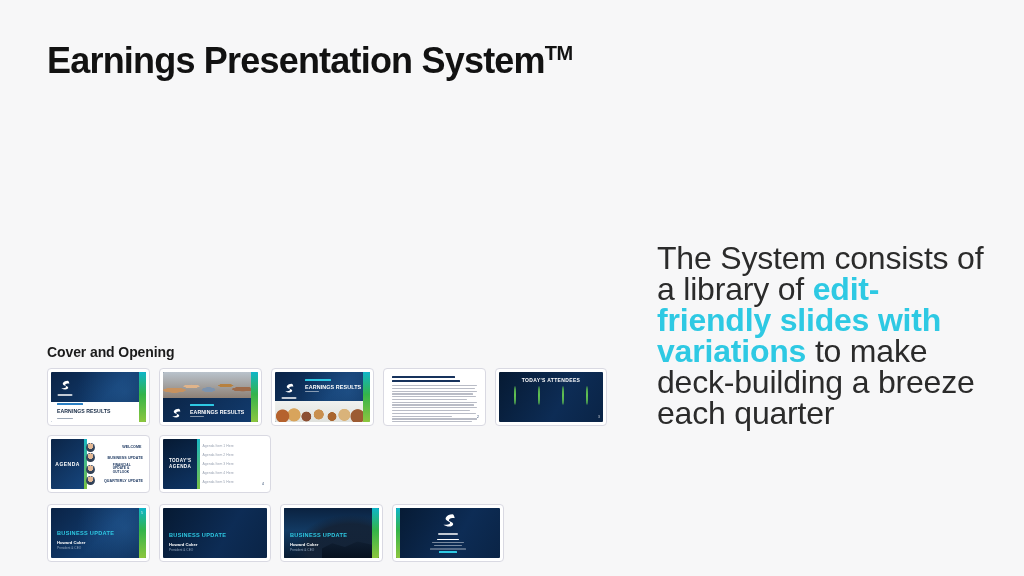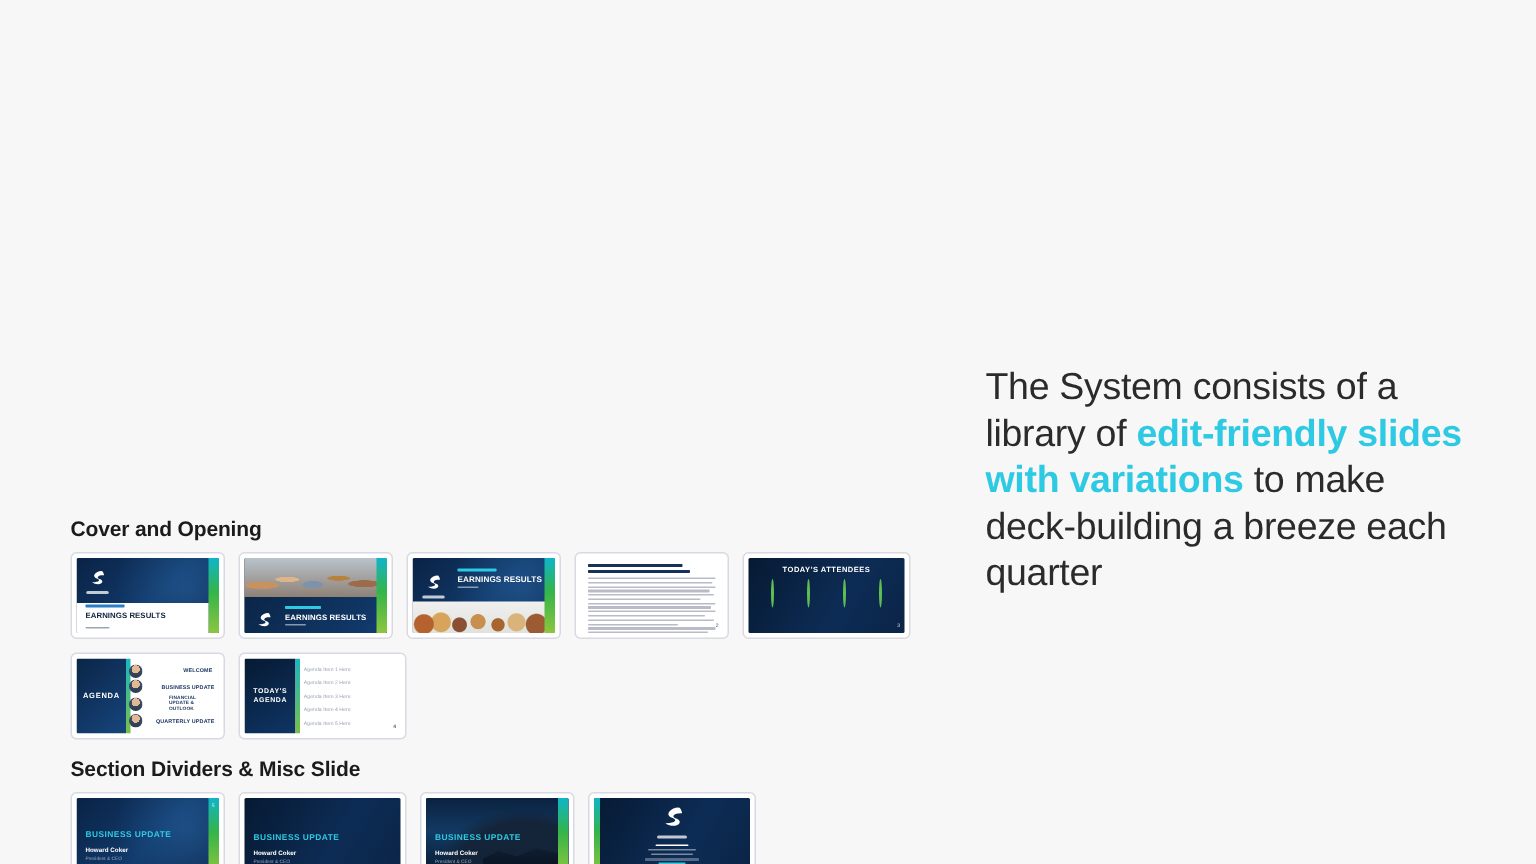--- a/index.html
+++ b/index.html
@@ -44,21 +44,21 @@
     font-weight: 800;
     letter-spacing: -0.5px;
   }
 
   
   .bodycopy {
     position: absolute;
     left: 657px;
     top: 243px;
     width: 330px;
-    font-size: 25px;
+    font-size: 32px;
     line-height: 31px;
     color: #2b2b2b;
     letter-spacing: -0.2px;
   }
   .bodycopy b {
     color: #2ec9e3;
     font-weight: 800;
   }
 
   
@@ -294,20 +294,21 @@
     position: absolute; inset: 0;
     display: flex; flex-direction: column; align-items: center; justify-content: center; gap: 3px;
   }
   .close-lines { width: 46px; }
   .close-lines .bar { height: 1.4px; border-radius: .5px; margin: 0 auto 1.6px; }
 </style>
 </head>
 <body>
 
 <div class="headline">
+  <div class="headline-main"><span>Earnings Presentation System</span><span class="tm">TM</span></div>
 </div>
 
 <div class="bodycopy"><span>The System consists of a library of </span><b>edit-friendly slides with variations</b><span> to make deck-building a breeze each quarter</span></div>
 
 <div class="gallery">
 
   <div class="group">
     <div class="group-label">Cover and Opening</div>
 
     <div class="row">
@@ -455,21 +456,20 @@
             <span class="li">Agenda Item 5 Here</span>
           </div>
           <span class="pagenum dark">4</span>
         </div>
       </div>
 
     </div>
   </div>
 
   <div class="group">
-    <div class="group-label">Section Dividers &amp; Misc Slide</div>
 
     <div class="row">
 
       <div class="thumb">
         <div class="slide navy">
           <div class="stripes right"></div>
           <span class="sd-title" style="top:22px;">BUSINESS UPDATE</span>
           <span class="sd-name" style="top:32px;">Howard Coker</span>
           <span class="sd-role" style="top:38px;">President &amp; CEO</span>
           <span class="pagenum">5</span>

